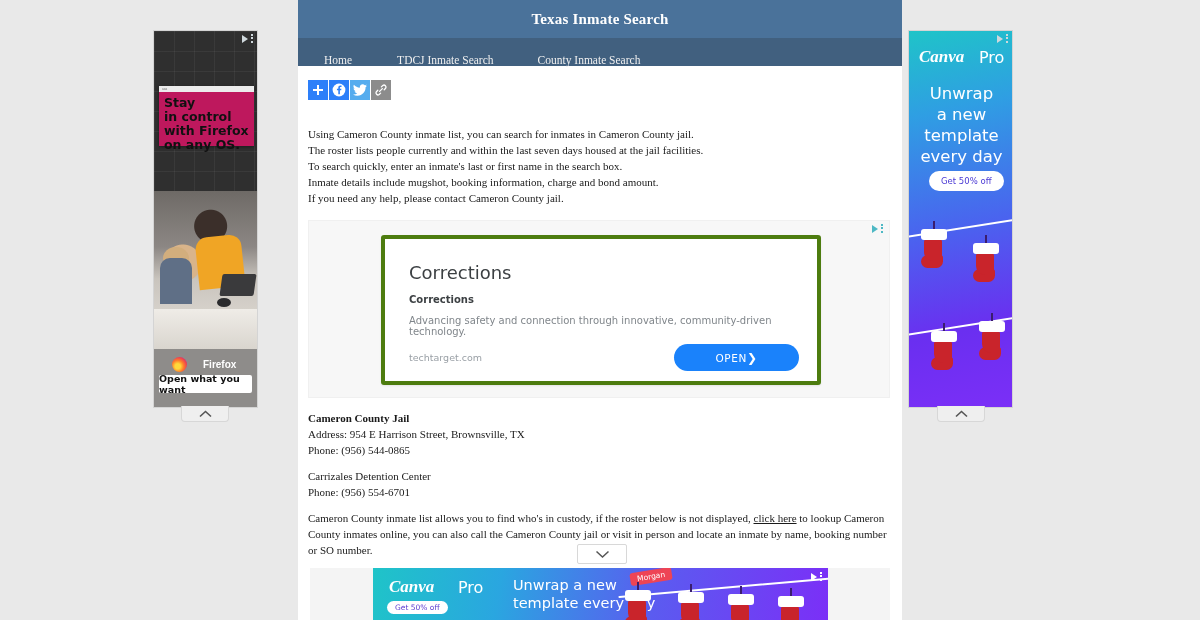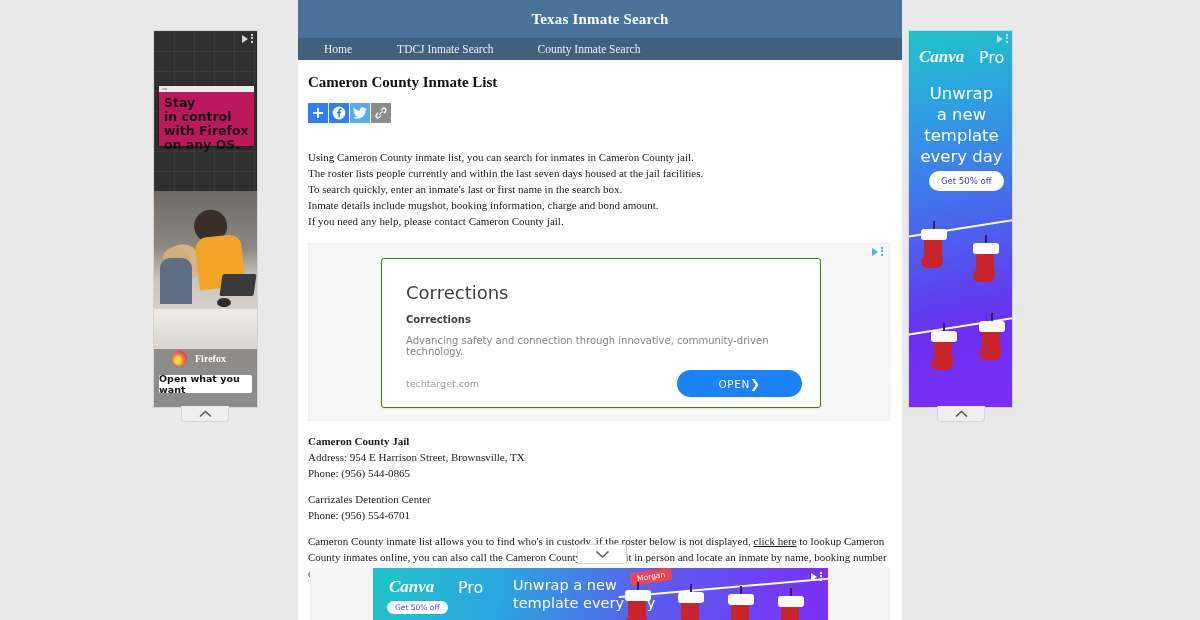--- a/index.html
+++ b/index.html
@@ -22,23 +22,23 @@
     background: #4a729a;
     display: flex; align-items: center; justify-content: center;
   }
   .site-title {
     color: #ffffff;
     font-size: 15px;
     font-weight: bold;
     letter-spacing: .2px;
   }
   .site-nav {
-    height: 22px;
+    height: 28px;
     background: #41607f;
-    display: flex; align-items: center;
+    display: flex; align-items: flex-end;
   }
   .nav-item {
     color: #f0f0f0;
     font-size: 11.5px;
     text-decoration: none;
     white-space: nowrap;
   }
   .nav-item:nth-child(1) { margin-left: 26px; }
   .nav-item:nth-child(2) { margin-left: 45px; }
   .nav-item:nth-child(3) { margin-left: 44px; }
@@ -89,21 +89,21 @@
   }
   .ad-choices .bar {
     width: 2px; height: 9px;
     background: transparent;
     border-left: 2px dotted #4db8c4;
   }
   .ad-card {
     position: absolute; left: 72px; top: 14px;
     width: 440px; height: 150px;
     background: #fff;
-    border: 1px solid #4d7c0f;
+    border: 4px solid #4d7c0f;
     border-radius: 3px;
     box-shadow: 0 1px 2px rgba(0,0,0,.08);
     font-family: "DejaVu Sans", sans-serif;
   }
   .ad-card-title {
     position: absolute; left: 24px; top: 23px;
     font-size: 18px; color: #3c4043; font-weight: 400;
   }
   .ad-card-sub {
     position: absolute; left: 24px; top: 55px;
@@ -291,23 +291,23 @@
   .ff-photo .mouse {
     position: absolute; right: 26px; bottom: 44px;
     width: 14px; height: 9px; background: #2b2b2d; border-radius: 50%;
   }
   .ff-footer {
     position: absolute; left: 0; bottom: 0;
     width: 103px; height: 58px;
     background: #8e8c8a;
   }
   .ff-brand {
-    position: absolute; left: 18px; top: 2px;
-    display: flex; align-items: center; gap: 8px;
-    color: #fff; font-family: Liberation Serif, serif;
+    position: absolute; left: 18px; top: 8px;
+    display: flex; align-items: center; gap: 16px;
+    color: #fff; font-family: Liberation Sans, sans-serif;
     font-weight: bold; font-size: 10px;
   }
   .ff-logo {
     width: 15px; height: 15px; border-radius: 50%;
     background: radial-gradient(circle at 38% 62%, #ffd93b 0 20%, #ff7d2b 45%, #e8385a 72%, #7a2fd0 100%);
   }
   .ff-cta {
     position: absolute; left: 5px; top: 26px;
     width: 93px; height: 18px;
     background: #fff; border-radius: 2px;
@@ -475,21 +475,20 @@
     </div>
 
     <div class="site-nav">
       <a class="nav-item" href="#">Home</a>
       <a class="nav-item" href="#">TDCJ Inmate Search</a>
       <a class="nav-item" href="#">County Inmate Search</a>
     </div>
 
     <div class="content">
 
-      <div class="page-title">Cameron County Inmate List</div>
 
       <div class="share-row">
         <div class="share-btn addthis" title="Share">
           <svg width="12" height="12" viewBox="0 0 12 12">
             <path d="M5 1h2v4h4v2H7v4H5V7H1V5h4z" fill="#fff"></path>
           </svg>
         </div>
         <div class="share-btn facebook" title="Facebook">
           <svg width="14" height="14" viewBox="0 0 14 14">
             <circle cx="7" cy="7" r="6.4" fill="#fff"></circle>

